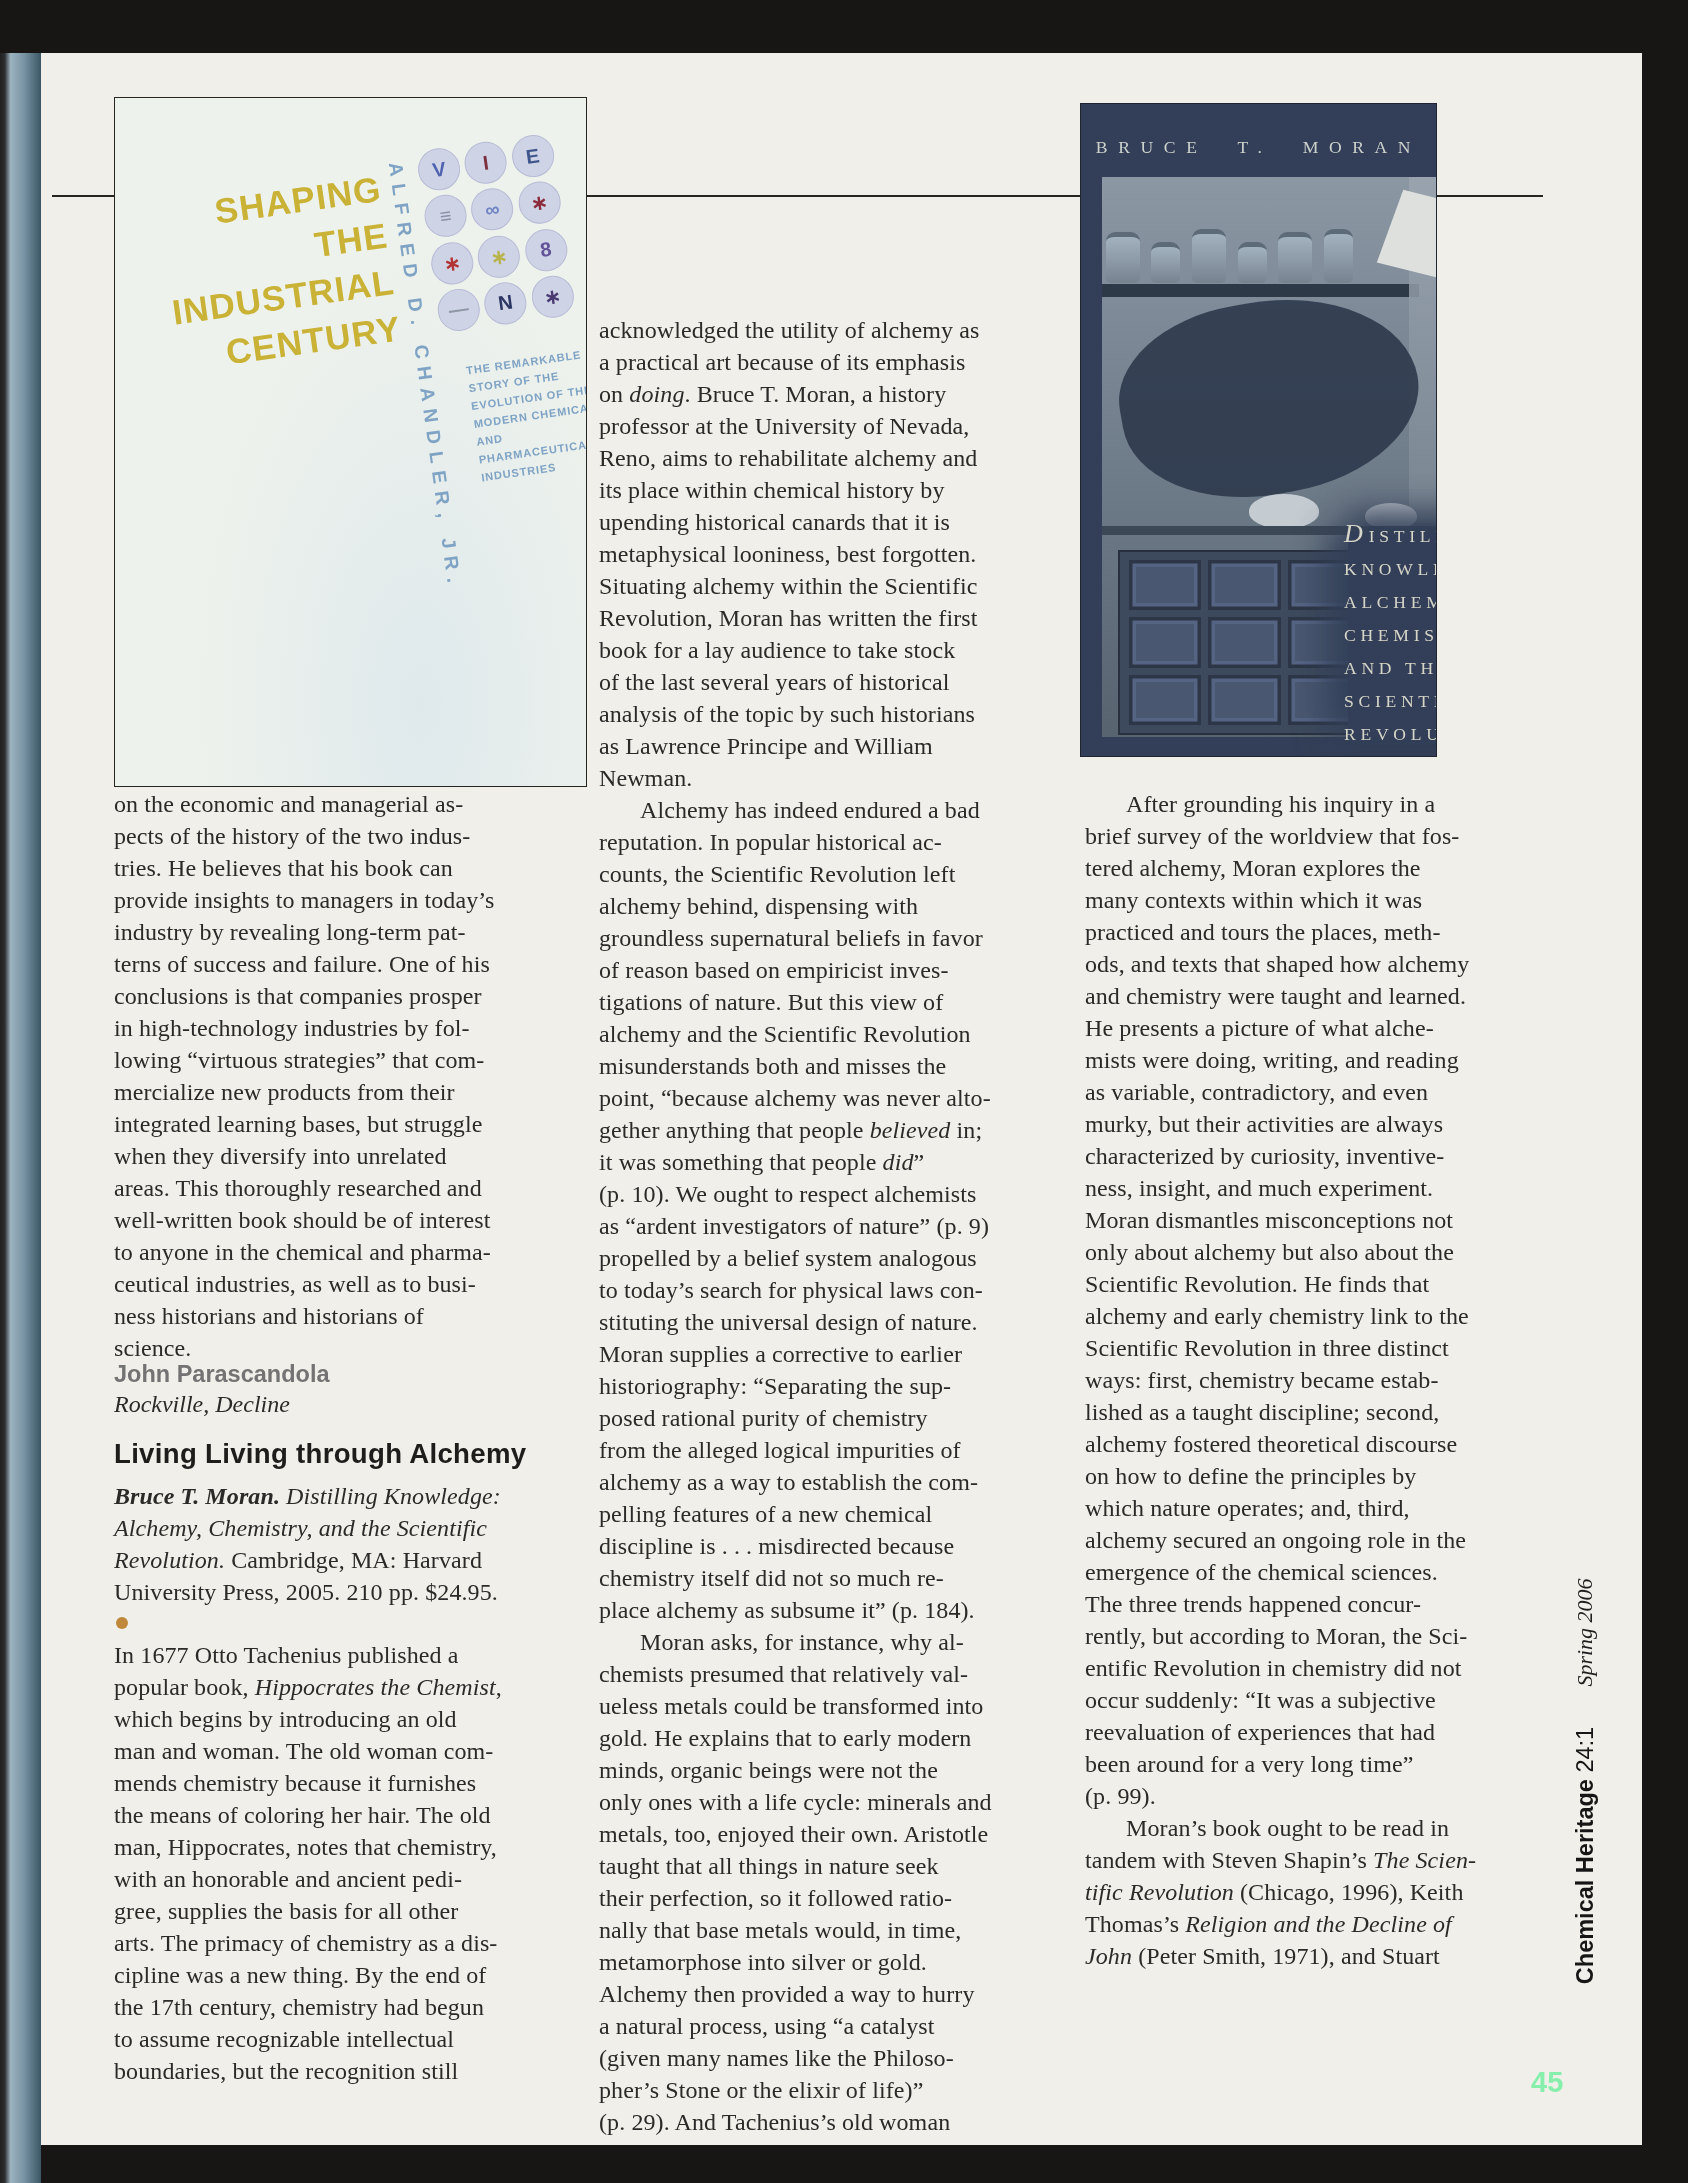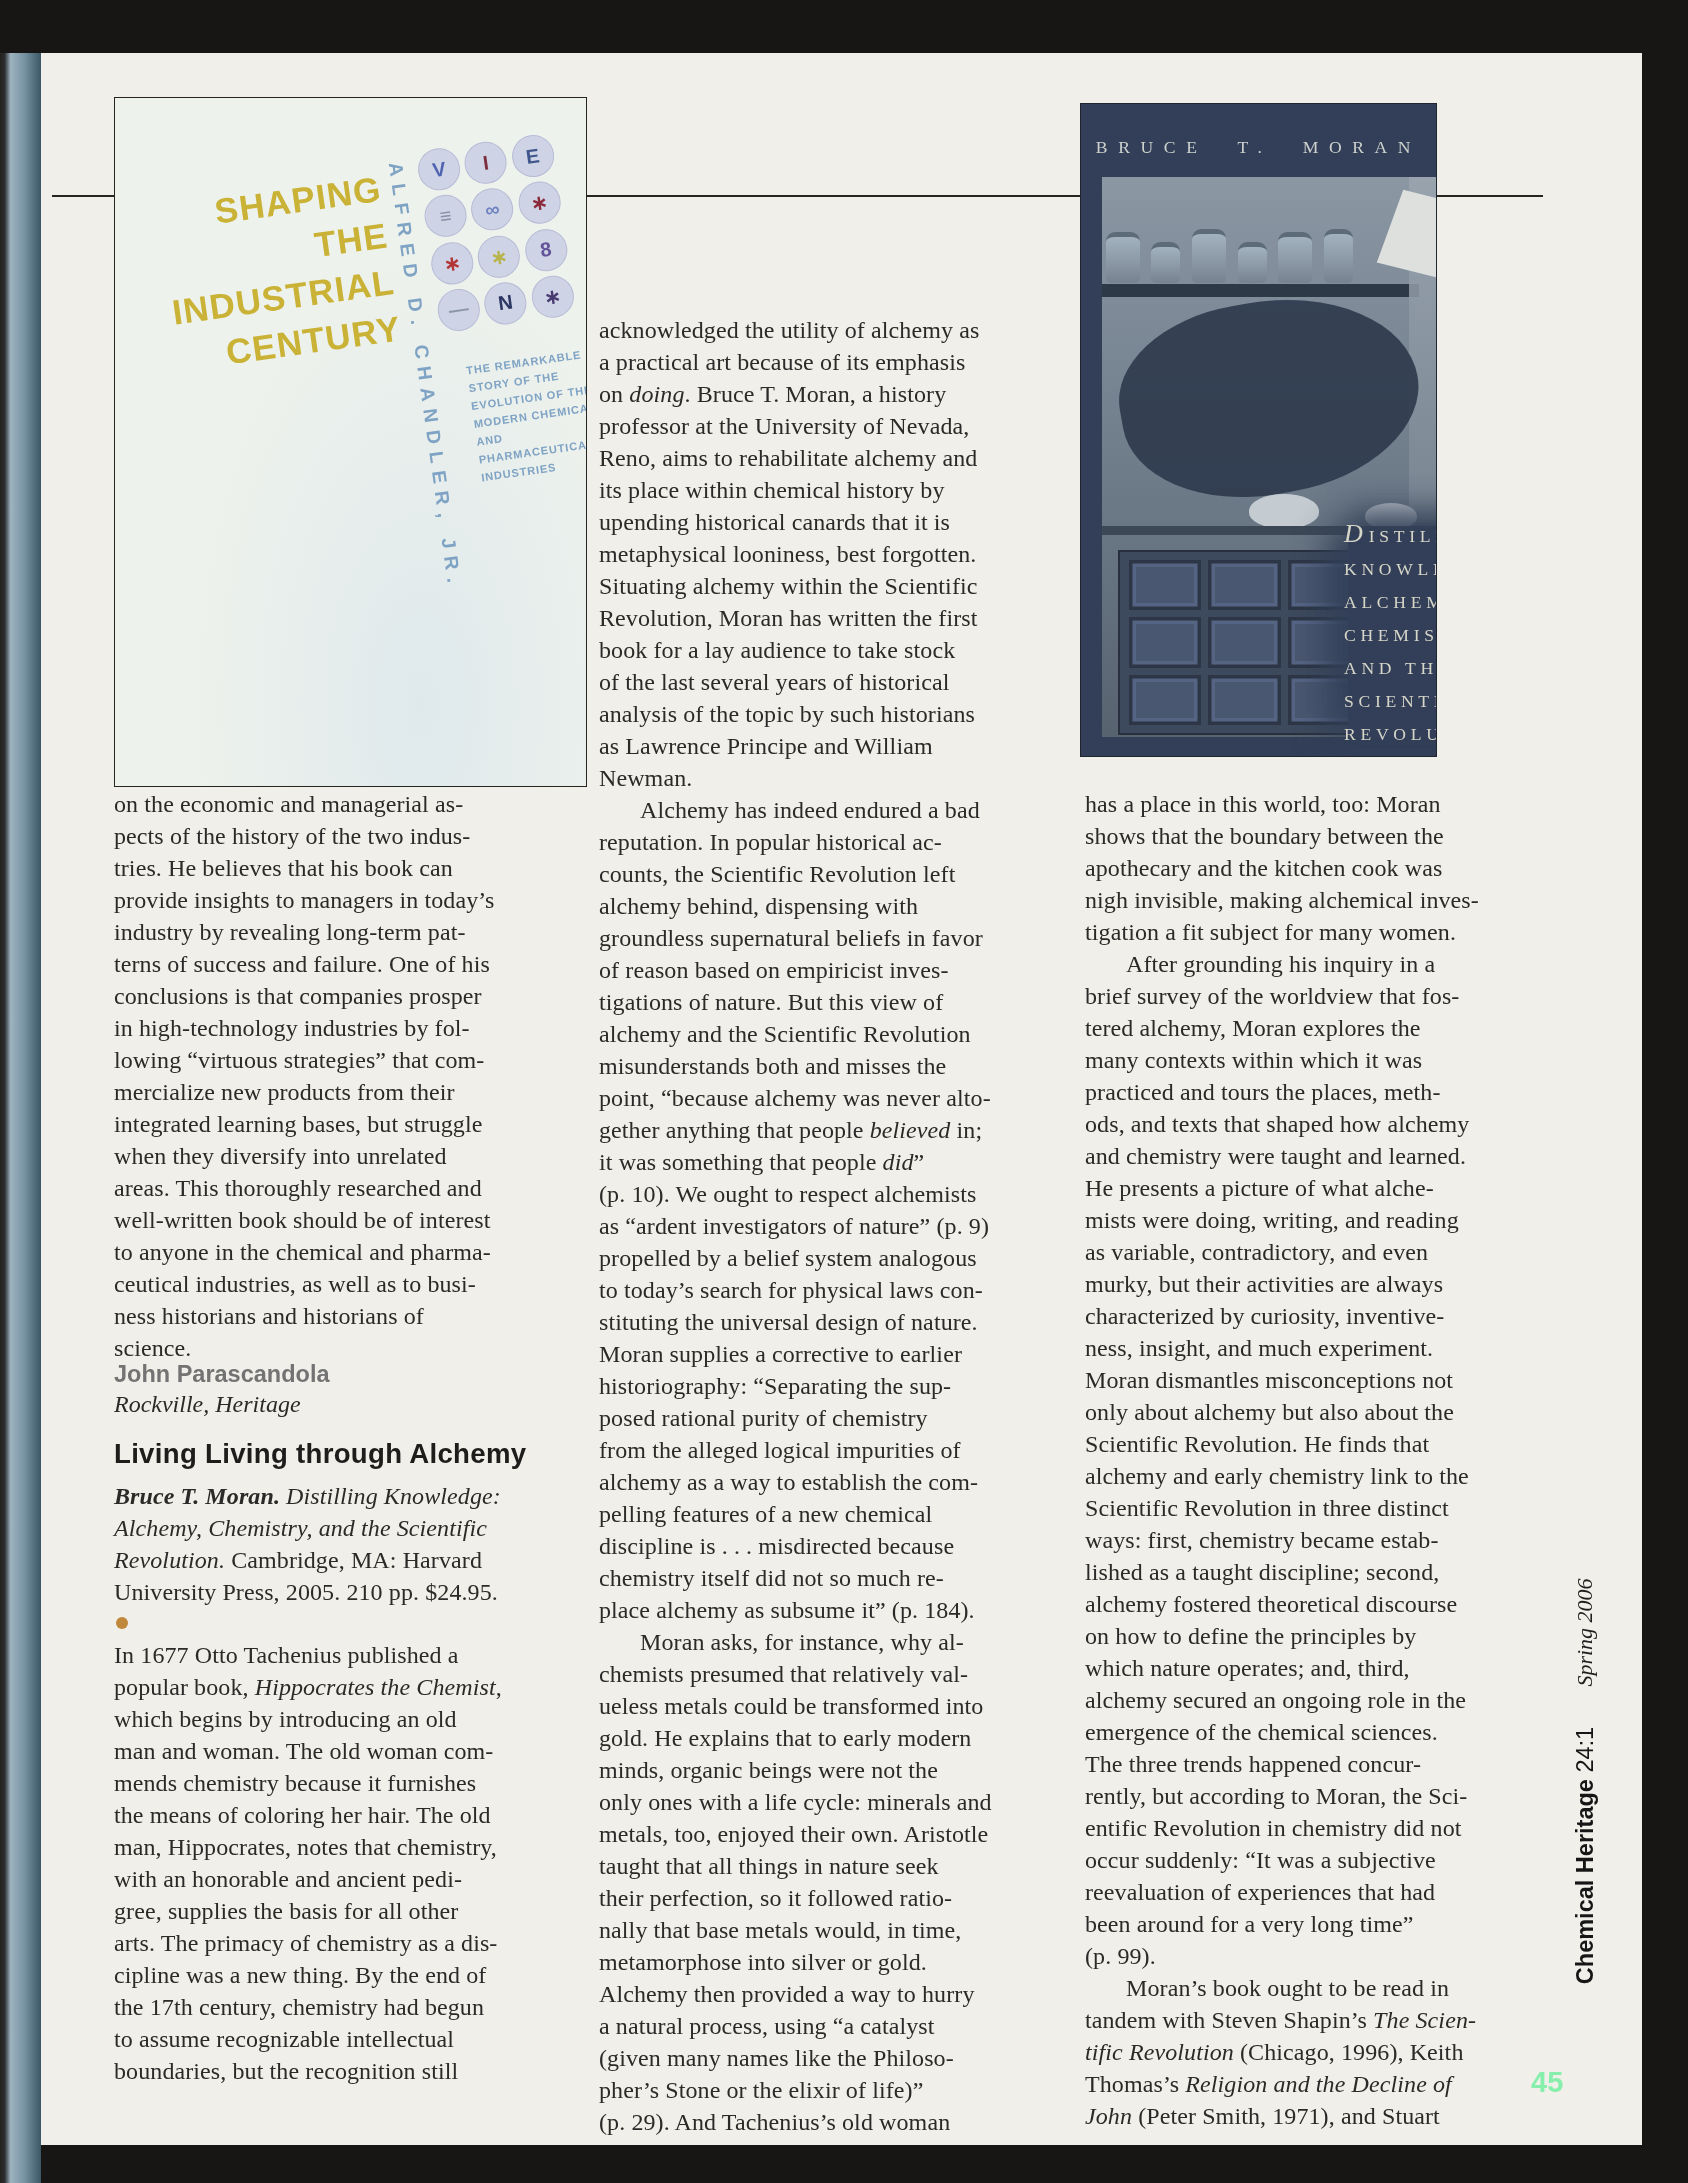--- a/index.html
+++ b/index.html
@@ -183,35 +183,34 @@
       <div>ALCHEMY,</div>
       <div>CHEMISTRY,</div>
       <div>AND THE</div>
       <div>SCIENTIFIC</div>
       <div>REVOLUTION</div>
     </div>
   </div>
 
   <div class="para" style="left:114px;top:788px;">on the economic and managerial as-<br>pects of the history of the two indus-<br>tries. He believes that his book can<br>provide insights to managers in today’s<br>industry by revealing long-term pat-<br>terns of success and failure. One of his<br>conclusions is that companies prosper<br>in high-technology industries by fol-<br>lowing “virtuous strategies” that com-<br>mercialize new products from their<br>integrated learning bases, but struggle<br>when they diversify into unrelated<br>areas. This thoroughly researched and<br>well-written book should be of interest<br>to anyone in the chemical and pharma-<br>ceutical industries, as well as to busi-<br>ness historians and historians of<br>science.</div>
   <div class="byline" style="left:114px;top:1361px;">John Parascandola</div>
-  <div class="loc" style="left:114px;top:1391px;">Rockville, Heritage</div>
+  <div class="loc" style="left:114px;top:1391px;">Rockville, Decline</div>
 
   <div class="h2" style="left:114px;top:1438px;">Living Living through Alchemy</div>
   <div class="para" style="left:114px;top:1480px;"><b>Bruce T. Moran.</b> <i>Distilling Knowledge:</i><br><i>Alchemy, Chemistry, and the Scientific</i><br><i>Revolution.</i> Cambridge, MA: Harvard<br>University Press, 2005. 210 pp. $24.95.</div>
   <div class="bullet" style="left:116px;top:1617px;"></div>
   <div class="para" style="left:114px;top:1639px;">In 1677 Otto Tachenius published a<br>popular book, <i>Hippocrates the Chemist</i>,<br>which begins by introducing an old<br>man and woman. The old woman com-<br>mends chemistry because it furnishes<br>the means of coloring her hair. The old<br>man, Hippocrates, notes that chemistry,<br>with an honorable and ancient pedi-<br>gree, supplies the basis for all other<br>arts. The primacy of chemistry as a dis-<br>cipline was a new thing. By the end of<br>the 17th century, chemistry had begun<br>to assume recognizable intellectual<br>boundaries, but the recognition still</div>
 
   <div class="para" style="left:599px;top:314px;">
     <div>acknowledged the utility of alchemy as<br>a practical art because of its emphasis<br>on <i>doing</i>. Bruce T. Moran, a history<br>professor at the University of Nevada,<br>Reno, aims to rehabilitate alchemy and<br>its place within chemical history by<br>upending historical canards that it is<br>metaphysical looniness, best forgotten.<br>Situating alchemy within the Scientific<br>Revolution, Moran has written the first<br>book for a lay audience to take stock<br>of the last several years of historical<br>analysis of the topic by such historians<br>as Lawrence Principe and William<br>Newman.</div>
     <div class="indent">Alchemy has indeed endured a bad<br>reputation. In popular historical ac-<br>counts, the Scientific Revolution left<br>alchemy behind, dispensing with<br>groundless supernatural beliefs in favor<br>of reason based on empiricist inves-<br>tigations of nature. But this view of<br>alchemy and the Scientific Revolution<br>misunderstands both and misses the<br>point, “because alchemy was never alto-<br>gether anything that people <i>believed</i> in;<br>it was something that people <i>did</i>”<br>(p. 10). We ought to respect alchemists<br>as “ardent investigators of nature” (p. 9)<br>propelled by a belief system analogous<br>to today’s search for physical laws con-<br>stituting the universal design of nature.<br>Moran supplies a corrective to earlier<br>historiography: “Separating the sup-<br>posed rational purity of chemistry<br>from the alleged logical impurities of<br>alchemy as a way to establish the com-<br>pelling features of a new chemical<br>discipline is . . . misdirected because<br>chemistry itself did not so much re-<br>place alchemy as subsume it” (p. 184).</div>
     <div class="indent">Moran asks, for instance, why al-<br>chemists presumed that relatively val-<br>ueless metals could be transformed into<br>gold. He explains that to early modern<br>minds, organic beings were not the<br>only ones with a life cycle: minerals and<br>metals, too, enjoyed their own. Aristotle<br>taught that all things in nature seek<br>their perfection, so it followed ratio-<br>nally that base metals would, in time,<br>metamorphose into silver or gold.<br>Alchemy then provided a way to hurry<br>a natural process, using “a catalyst<br>(given many names like the Philoso-<br>pher’s Stone or the elixir of life)”<br>(p. 29). And Tachenius’s old woman</div>
   </div>
 
   <div class="para" style="left:1085px;top:788px;">
-    <div>has a place in this world, too: Moran<br>shows that the boundary between the<br>apothecary and the kitchen cook was<br>nigh invisible, making alchemical inves-<br>tigation a fit subject for many women.</div>
     <div class="indent">After grounding his inquiry in a<br>brief survey of the worldview that fos-<br>tered alchemy, Moran explores the<br>many contexts within which it was<br>practiced and tours the places, meth-<br>ods, and texts that shaped how alchemy<br>and chemistry were taught and learned.<br>He presents a picture of what alche-<br>mists were doing, writing, and reading<br>as variable, contradictory, and even<br>murky, but their activities are always<br>characterized by curiosity, inventive-<br>ness, insight, and much experiment.<br>Moran dismantles misconceptions not<br>only about alchemy but also about the<br>Scientific Revolution. He finds that<br>alchemy and early chemistry link to the<br>Scientific Revolution in three distinct<br>ways: first, chemistry became estab-<br>lished as a taught discipline; second,<br>alchemy fostered theoretical discourse<br>on how to define the principles by<br>which nature operates; and, third,<br>alchemy secured an ongoing role in the<br>emergence of the chemical sciences.<br>The three trends happened concur-<br>rently, but according to Moran, the Sci-<br>entific Revolution in chemistry did not<br>occur suddenly: “It was a subjective<br>reevaluation of experiences that had<br>been around for a very long time”<br>(p. 99).</div>
     <div class="indent">Moran’s book ought to be read in<br>tandem with Steven Shapin’s <i>The Scien-</i><br><i>tific Revolution</i> (Chicago, 1996), Keith<br>Thomas’s <i>Religion and the Decline of</i><br><i>John</i> (Peter Smith, 1971), and Stuart</div>
   </div>
 
   <div class="vert issue" style="position:absolute;">Spring 2006</div>
   <div class="vert journal" style="position:absolute;">
     <b>Chemical Heritage</b>&nbsp;<span>24:1</span>
   </div>
   <div class="folio">45</div>
 </div>

